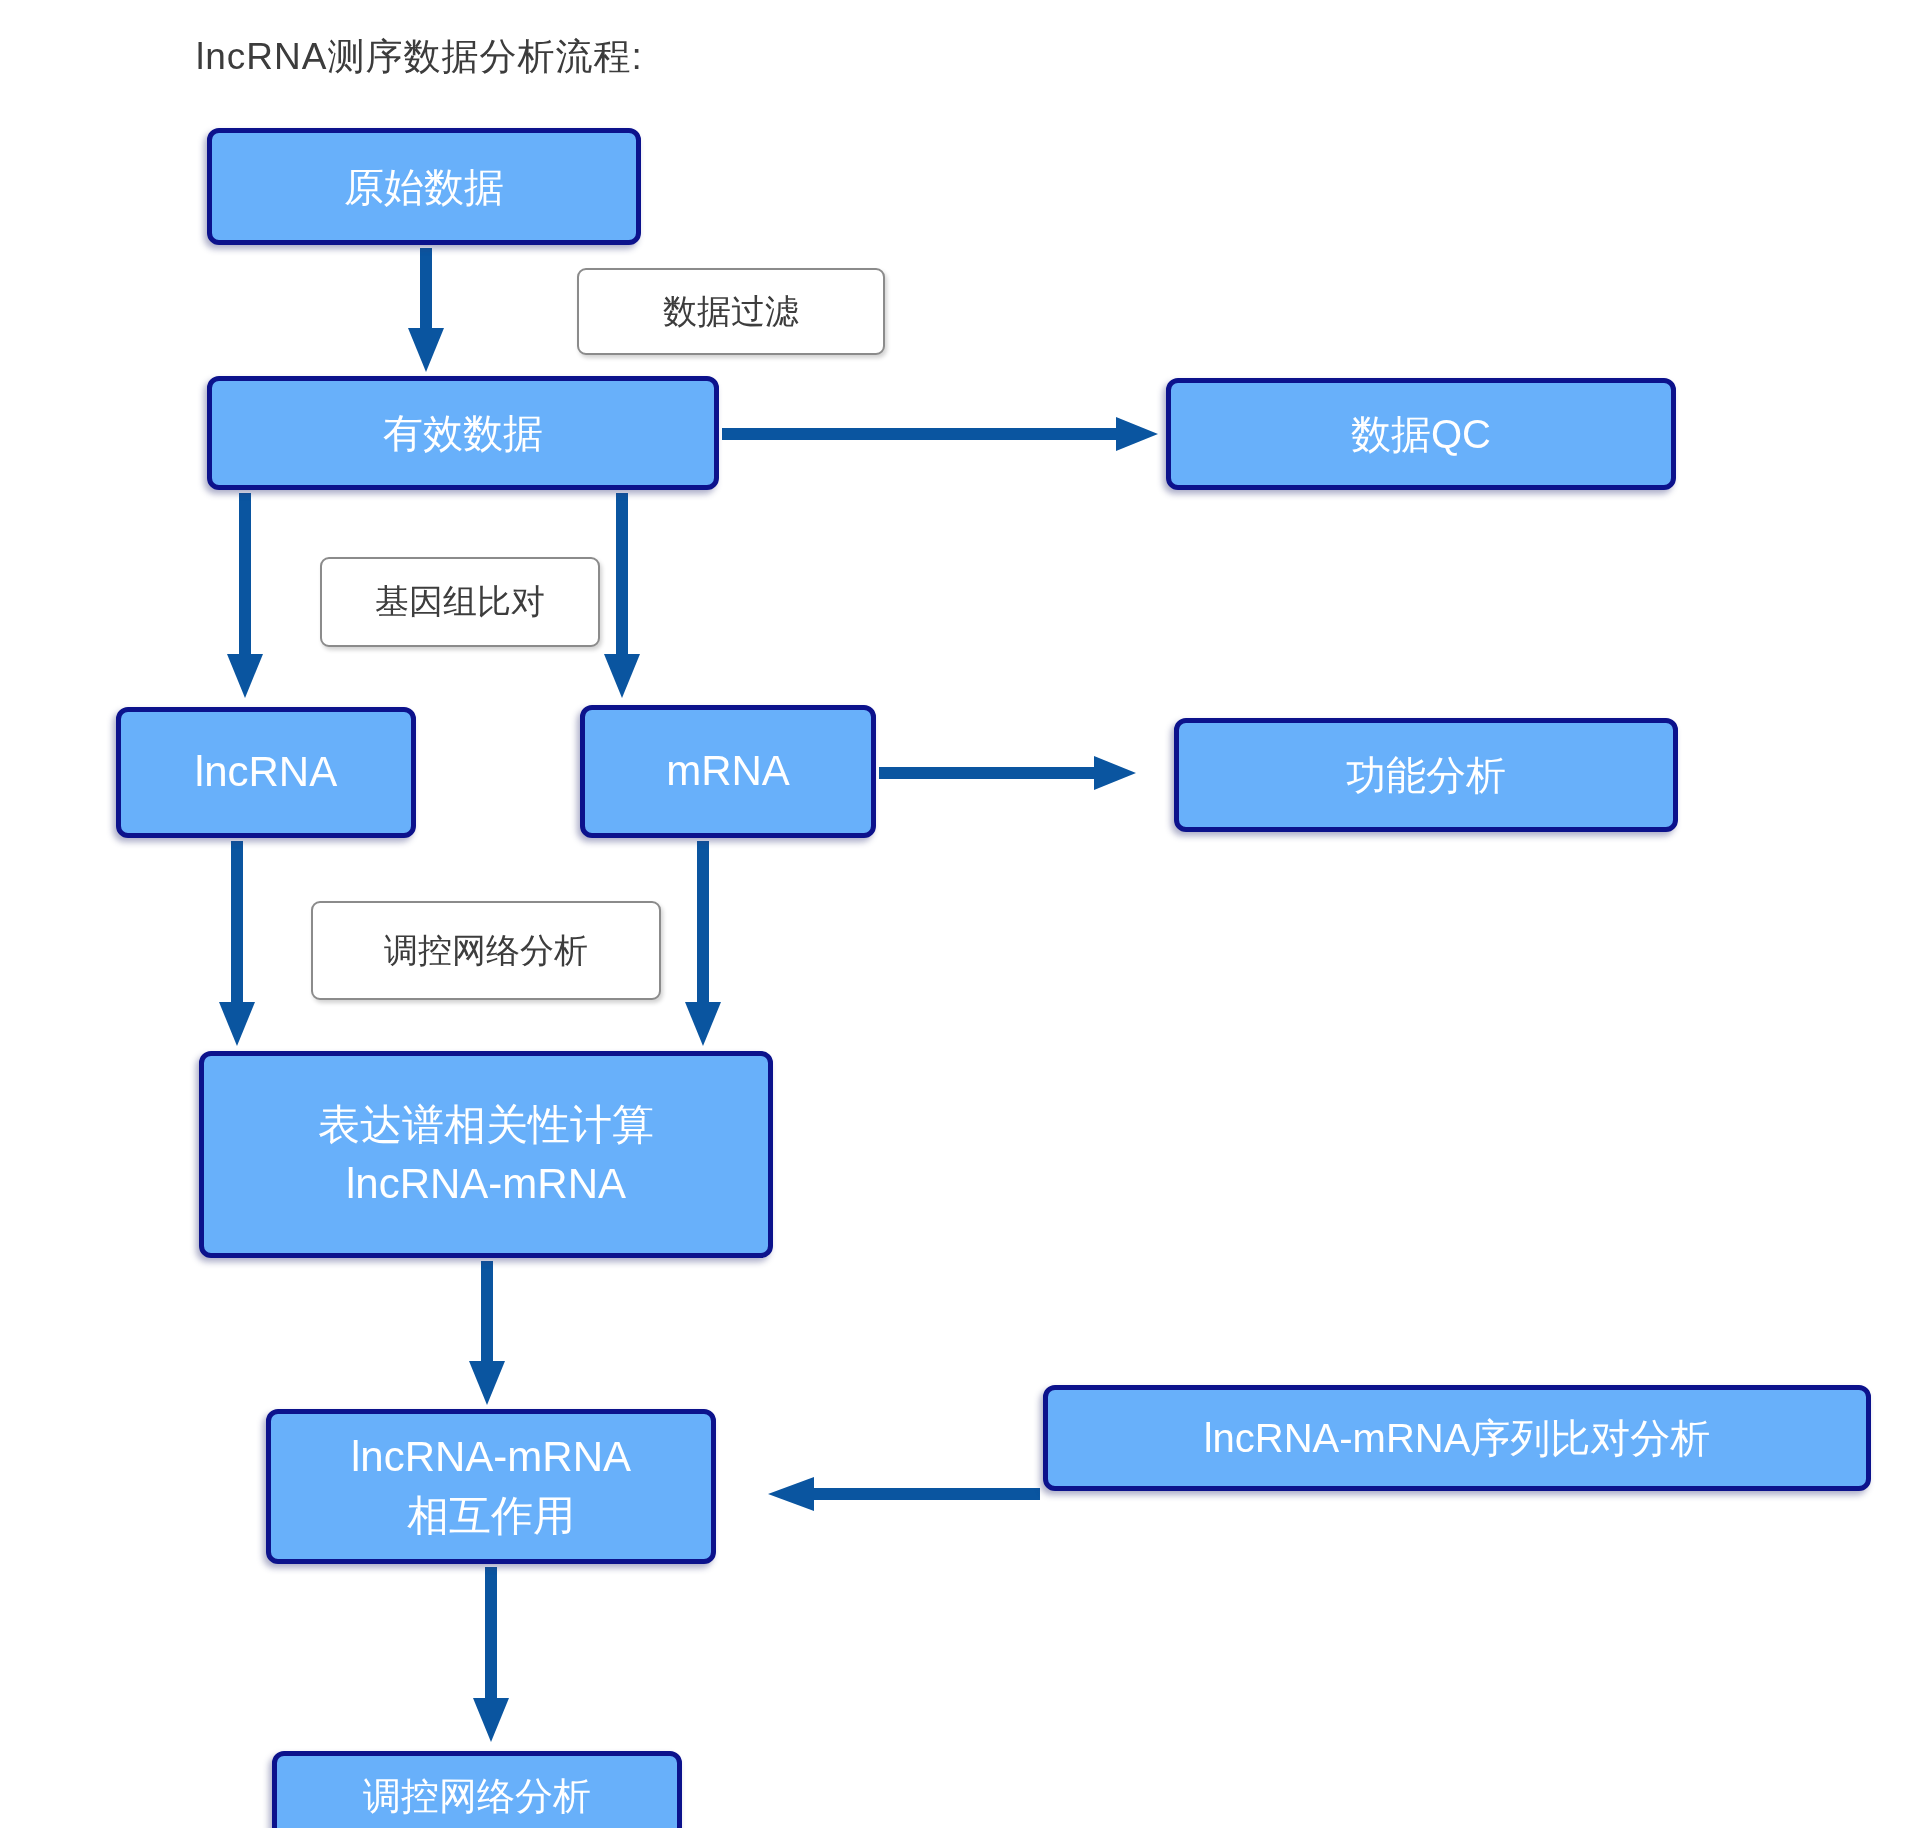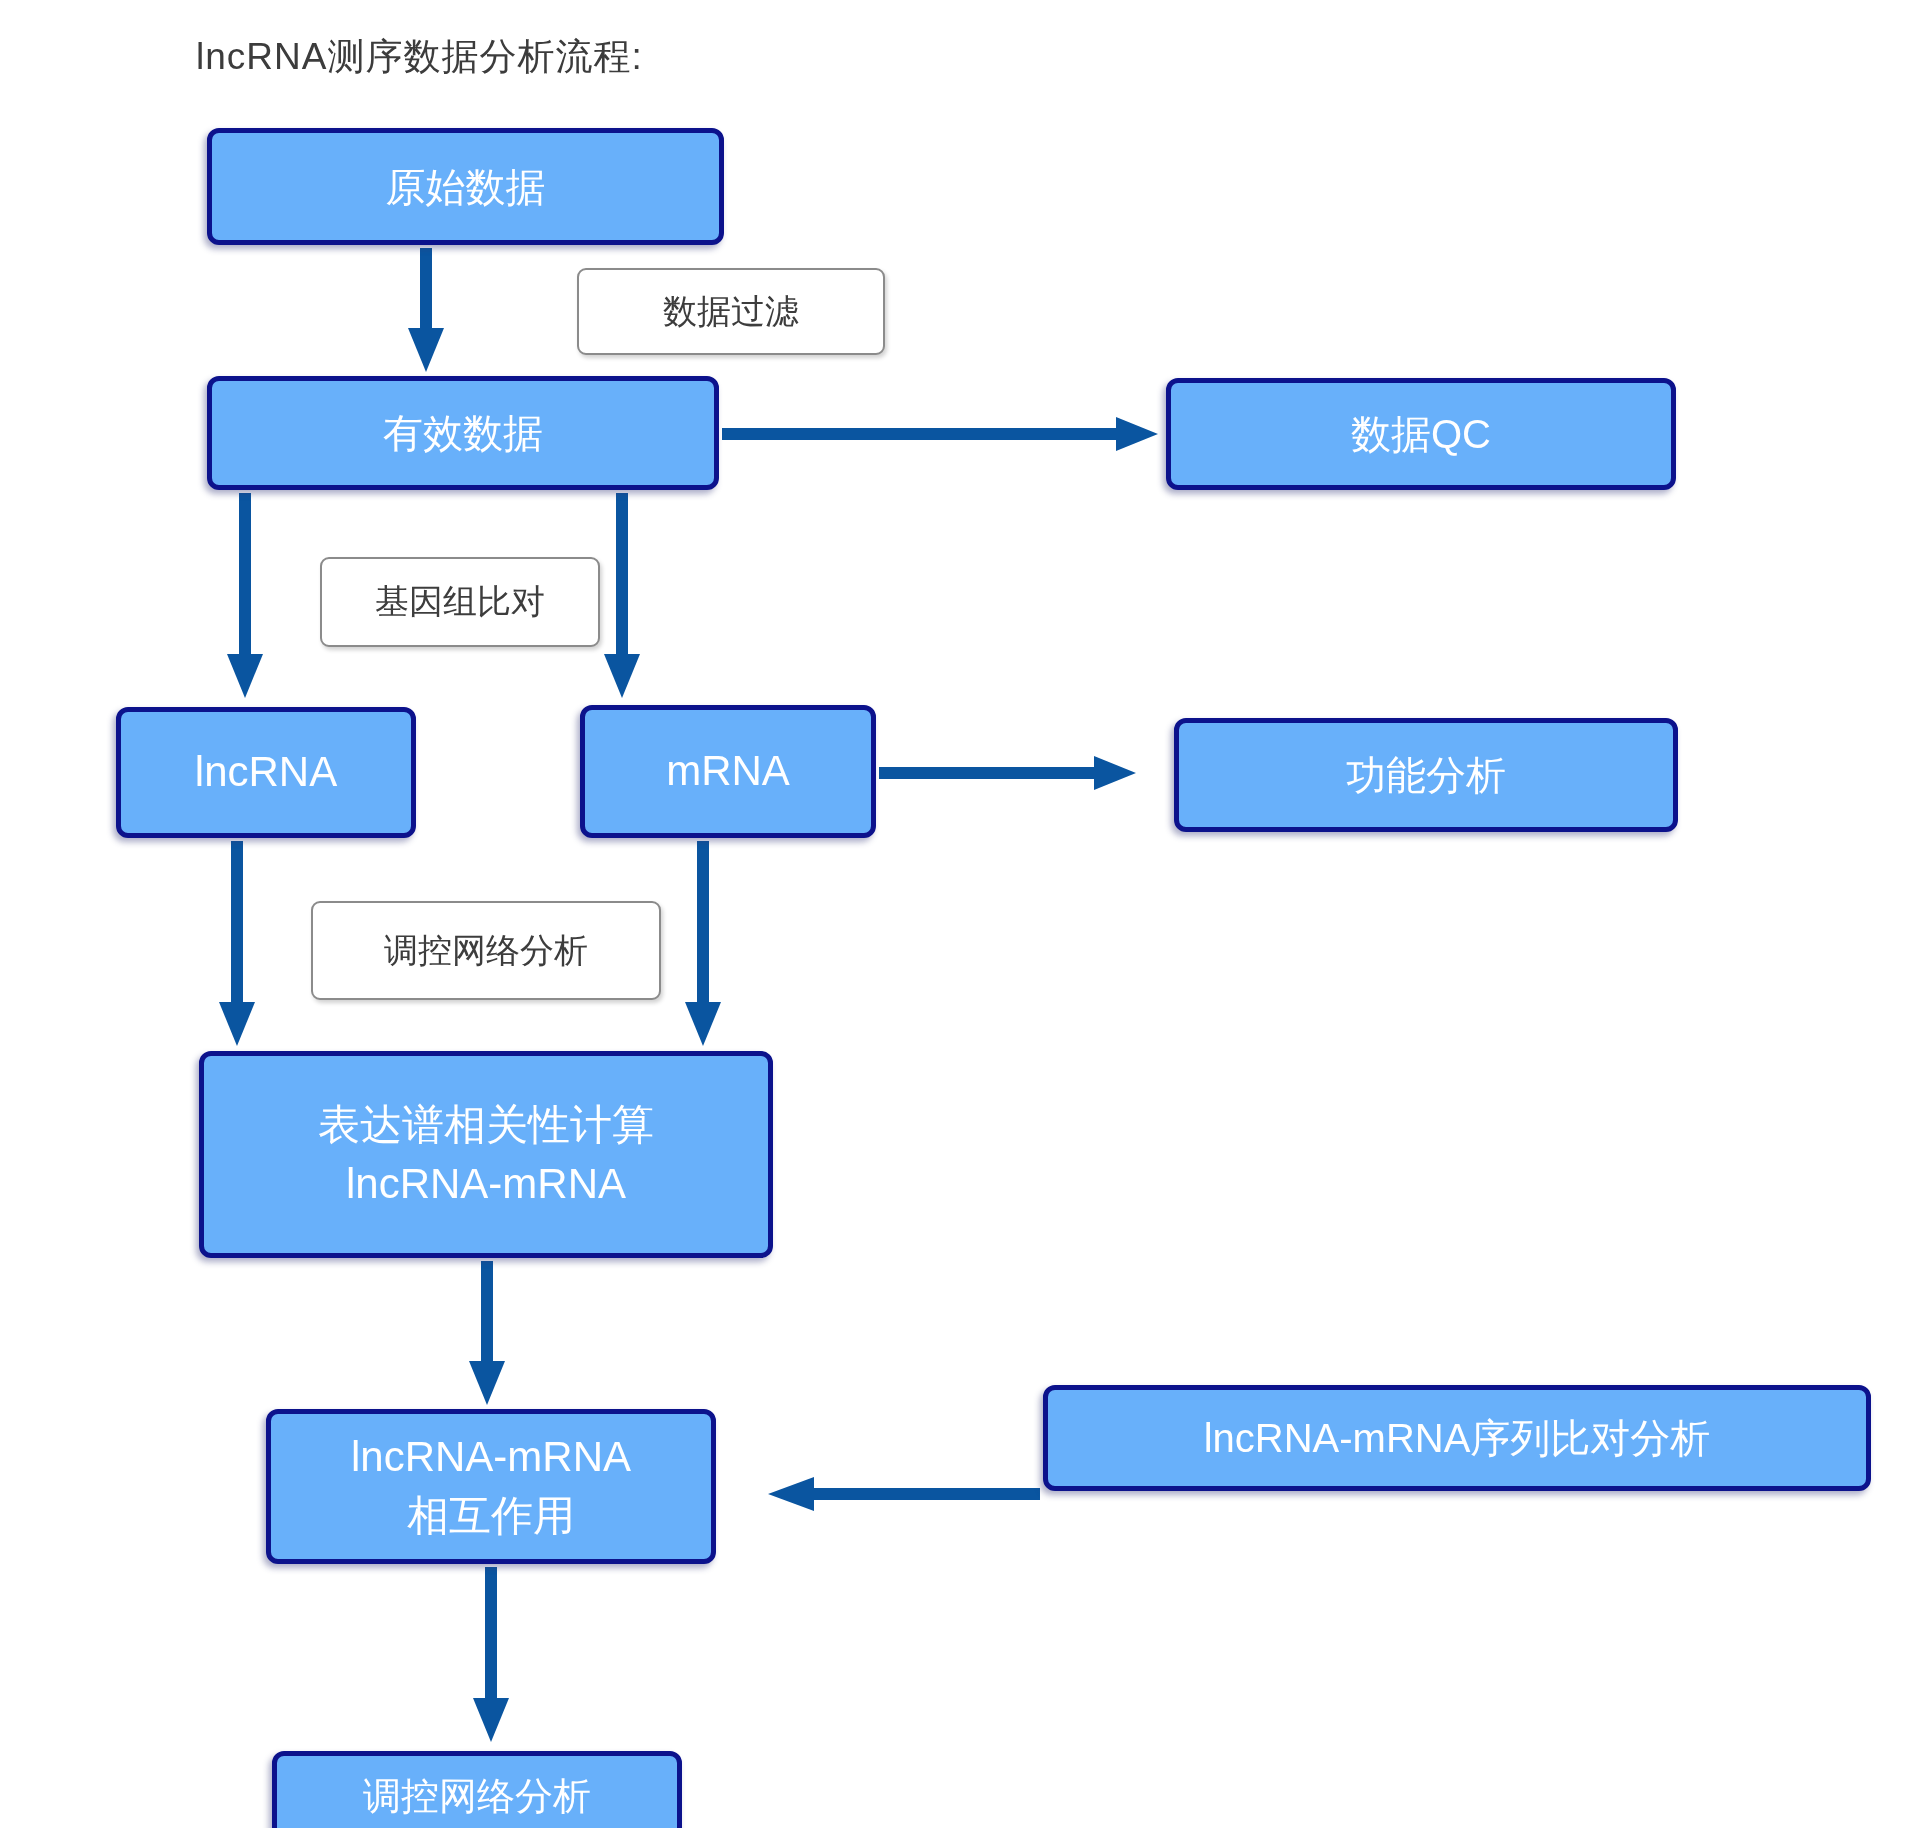--- a/index.html
+++ b/index.html
@@ -39,21 +39,21 @@
     position:absolute;z-index:2;box-sizing:border-box;
     background:#ffffff;
     border:2px solid var(--label-border);
     border-radius:9px;
     color:var(--label-text);
     display:flex;align-items:center;justify-content:center;
     text-align:center;font-size:34px;
     box-shadow:2px 3px 4px rgba(0,0,0,0.18);
   }
   
-  .n-raw      {left:207px; top:102px;  width:517px; height:117px;}
+  .n-raw      {left:207px; top:102px;  width:434px; height:117px;}
   .n-valid    {left:207px; top:350px;  width:512px; height:114px;}
   .n-qc       {left:1166px;top:352px;  width:510px; height:112px;}
   .n-lncrna   {left:116px; top:681px;  width:300px; height:131px; font-size:42px;}
   .n-mrna     {left:580px; top:679px;  width:296px; height:133px; font-size:42px;}
   .n-func     {left:1174px;top:692px;  width:504px; height:114px;}
   .n-corr     {left:199px; top:1025px; width:574px; height:207px; font-size:42px;}
   .n-inter    {left:266px; top:1383px; width:450px; height:155px; font-size:42px;}
   .n-seqalign {left:1043px;top:1359px; width:828px; height:106px;}
   .n-regnet   {left:272px; top:1725px; width:410px; height:92px;  font-size:38px;}
   .l-filter   {left:577px; top:242px;  width:308px; height:87px;}

